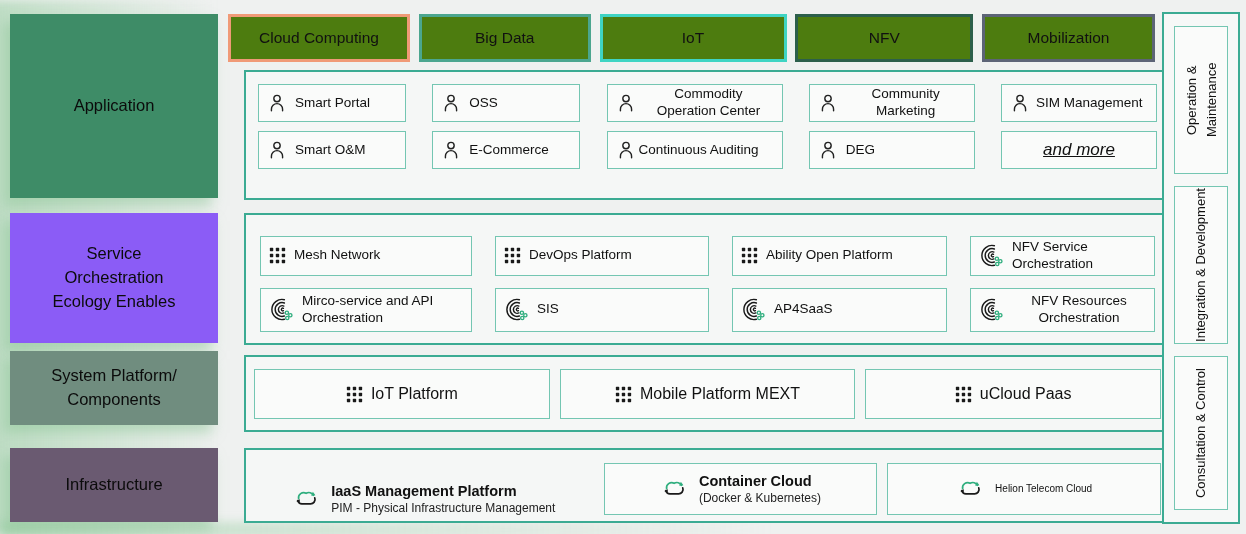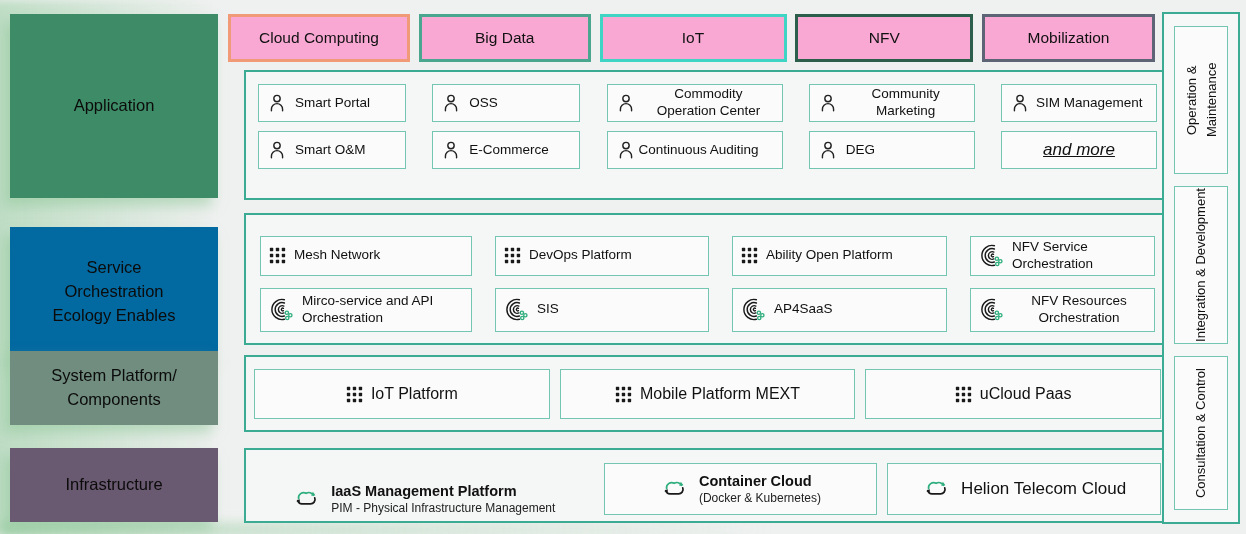--- a/index.html
+++ b/index.html
@@ -16,21 +16,21 @@
   .layer{position:absolute;left:10px;width:208px;display:flex;align-items:center;justify-content:center;
          text-align:center;font-size:16.5px;font-weight:400;color:#0b0b0b;
          box-shadow:-6px 8px 12px rgba(140,198,150,.5);white-space:pre-line;line-height:1.45;z-index:2;}
   .layer-app{top:14px;height:184px;}
   .layer-orch{top:213px;height:130px;}
   .layer-sys{top:351px;height:74px;}
   .layer-infra{top:448px;height:74px;}
 
   
   .tags{position:absolute;left:228px;top:14px;width:927px;height:48px;display:flex;justify-content:space-between;z-index:2;}
-  .tag{box-sizing:border-box;height:48px;background:#f9a8d4;border:3px solid #888;
+  .tag{box-sizing:border-box;height:48px;background:#4d7c0f;border:3px solid #888;
        display:flex;align-items:center;justify-content:center;font-size:15.5px;}
   .tag:nth-child(1){width:182px;}
   .tag:nth-child(2){width:172px;}
   .tag:nth-child(3){width:187px;}
   .tag:nth-child(4){width:178px;}
   .tag:nth-child(5){width:173px;}
 
   
   .container{position:absolute;left:228px;width:927px;box-sizing:border-box;
              border:2px solid #3BAB93;background:#f5f7f6;z-index:2;margin-left:16px;}
@@ -60,42 +60,42 @@
   .sys-row .box{height:50px;flex:1;justify-content:center;font-size:16px;}
 
   
   .infra-row{display:flex;align-items:flex-end;gap:10px;padding:10px 8px;height:55px;}
   .infra-item{display:flex;align-items:center;gap:10px;justify-content:center;}
   .infra-plain{flex:1.25;}
   .infra-box{flex:1;box-sizing:border-box;border:1.5px solid #74C6B2;background:#fafbfa;height:52px;}
   .infra-text{display:flex;flex-direction:column;line-height:1.2;}
   .infra-title{font-size:14.5px;font-weight:700;}
   .infra-sub{font-size:12px;color:#222;}
-  .infra-title-plainweight{font-weight:400;font-size:17px;}
+  .infra-title-plainweight{font-weight:400;font-size:10px;}
 
   
   .sidebar{position:absolute;left:1162px;top:12px;width:78px;height:512px;box-sizing:border-box;
            border:2px solid #3BAB93;background:#f6f8f7;display:flex;flex-direction:column;
            align-items:center;justify-content:flex-start;gap:12px;padding:12px 0;z-index:2;}
   .vbox{box-sizing:border-box;width:54px;border:1.5px solid #74C6B2;background:#fafbfa;
         display:flex;align-items:center;justify-content:center;text-align:center;}
   .vbox1{height:148px;}
   .vbox2{height:160px;}
   .vbox3{height:156px;}
   .vlabel{writing-mode:vertical-rl;transform:rotate(180deg);font-size:13px;line-height:1.5;}
 
   .icn{flex:0 0 auto;display:block;}
 </style>
 </head>
 <body>
 
 <div class="stage">
 
   <div class="layer layer-app" style="background-color: rgb(62, 140, 103);">Application</div>
-  <div class="layer layer-orch" style="background-color: #0369a1; margin-top: 14px;">Service
+  <div class="layer layer-orch" style="background-color: #8b5cf6;">Service
 Orchestration
 Ecology Enables</div>
   <div class="layer layer-sys" style="background-color: rgb(112, 141, 127);">System Platform/
 Components</div>
   <div class="layer layer-infra" style="background-color: rgb(106, 90, 113);">Infrastructure</div>
 
   <div class="tags">
     <div class="tag" style="border-color: rgb(240, 154, 119);">Cloud Computing</div>
     <div class="tag" style="border-color: rgb(75, 166, 143);">Big Data</div>
     <div class="tag" style="border-color: rgb(63, 212, 195);">IoT</div>

